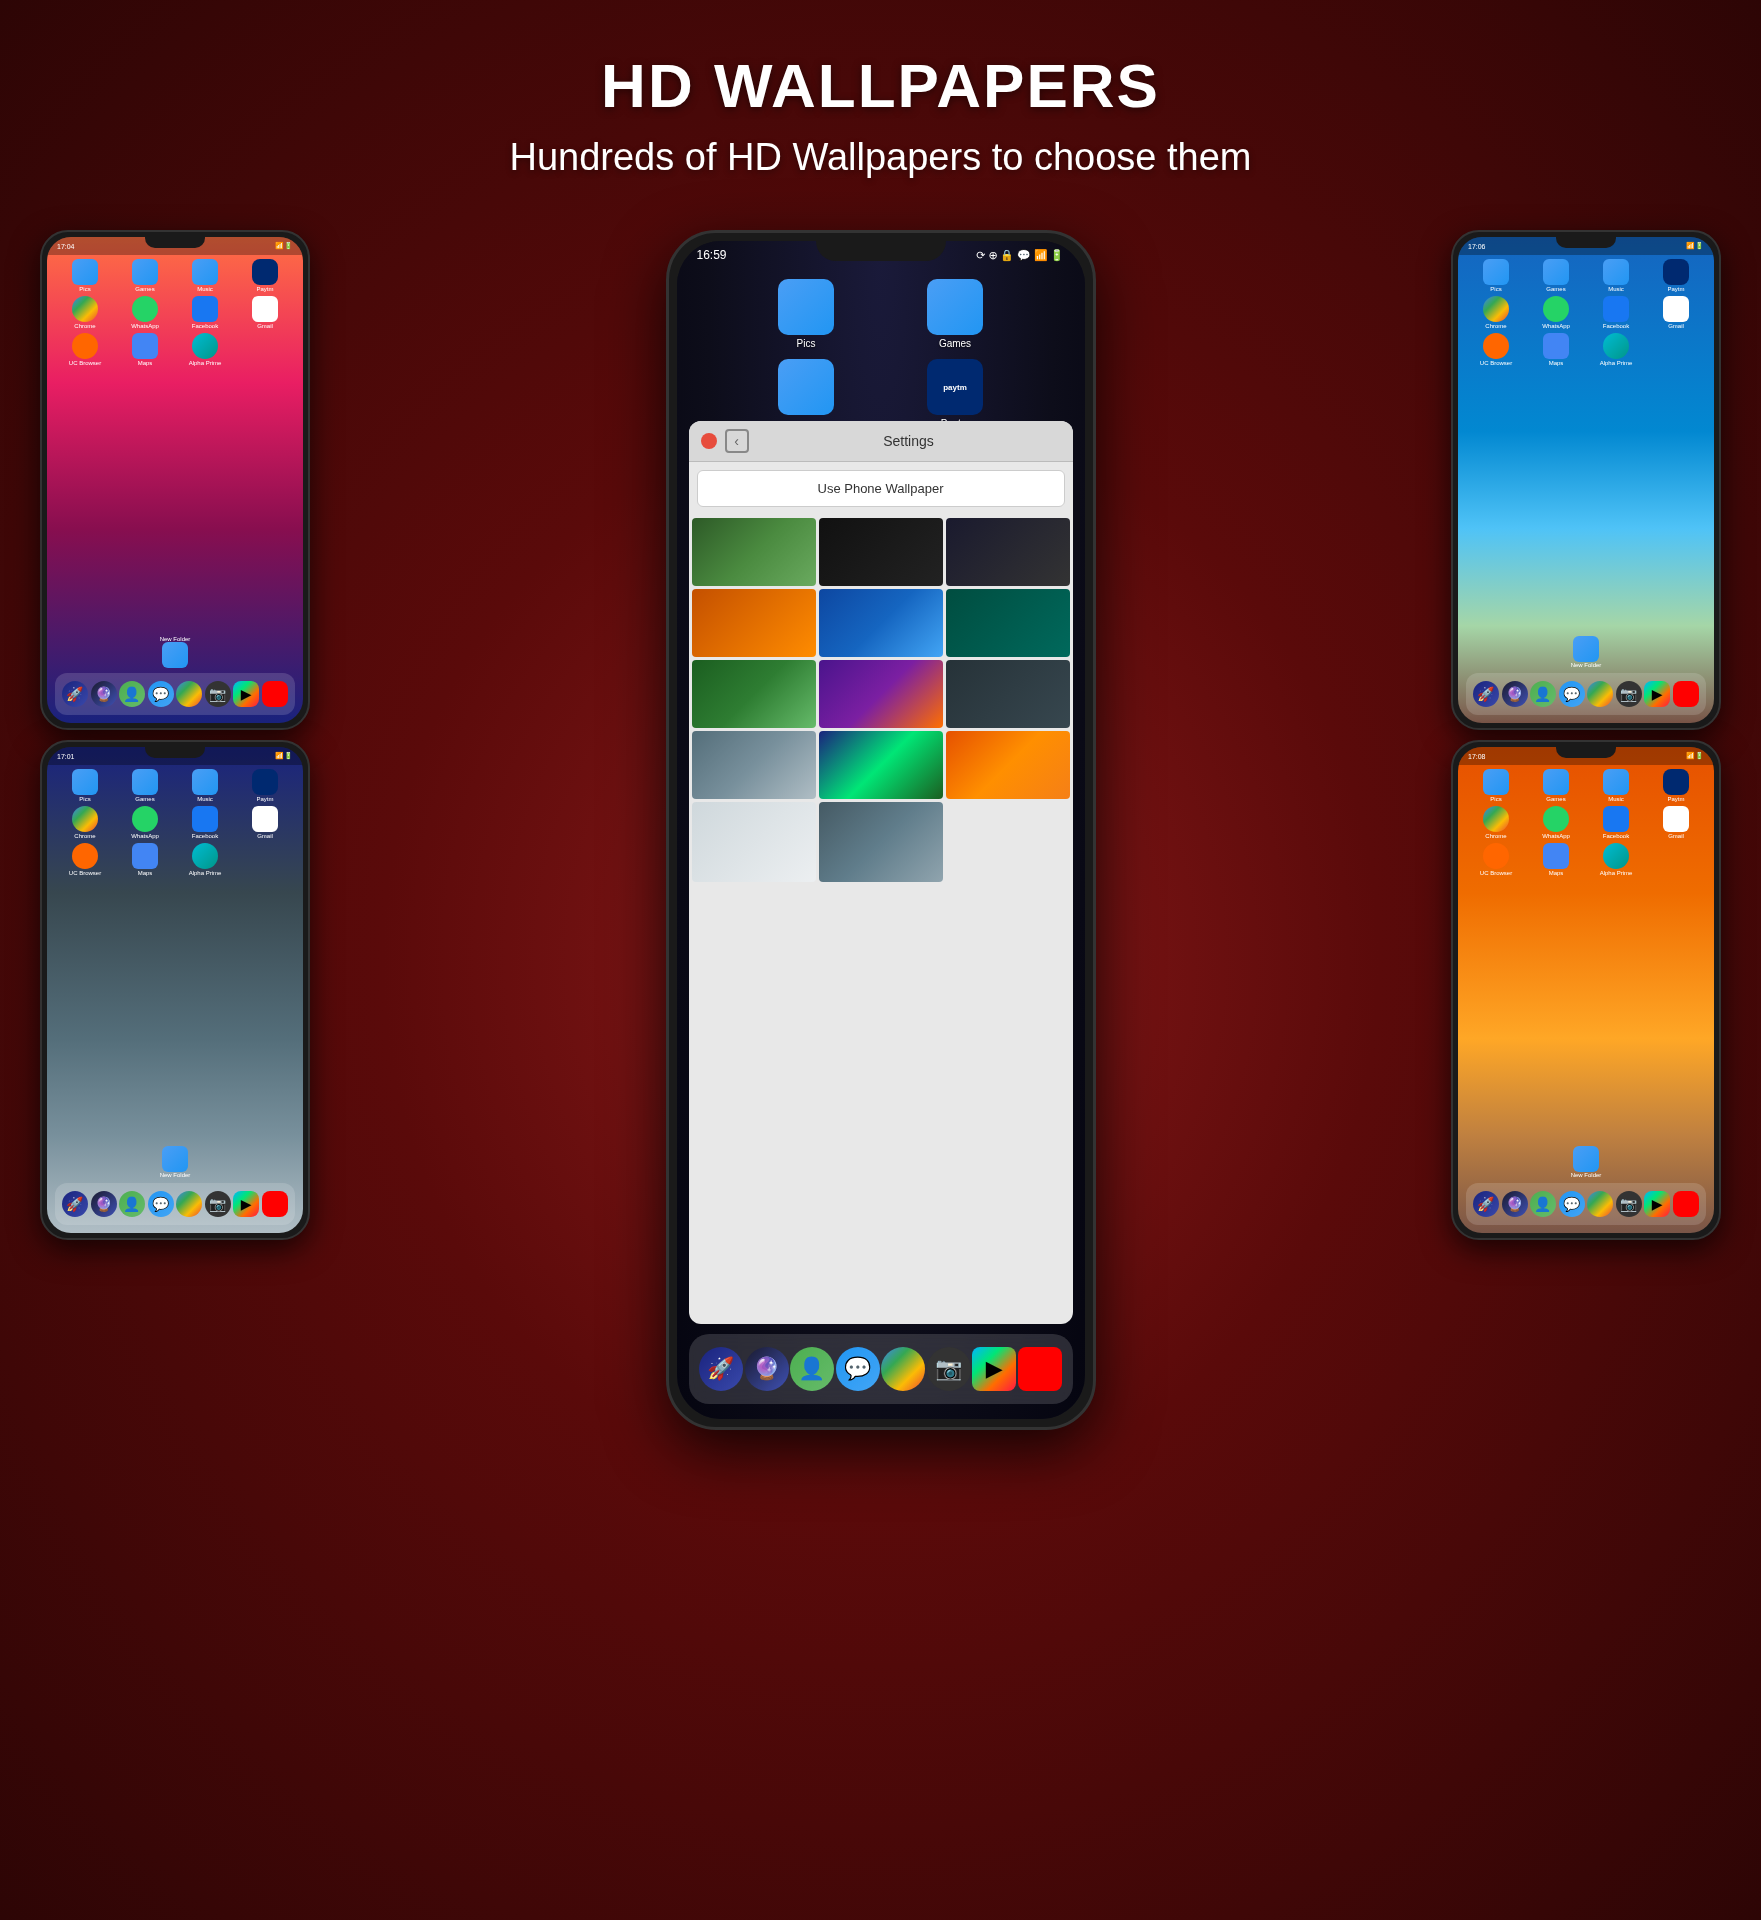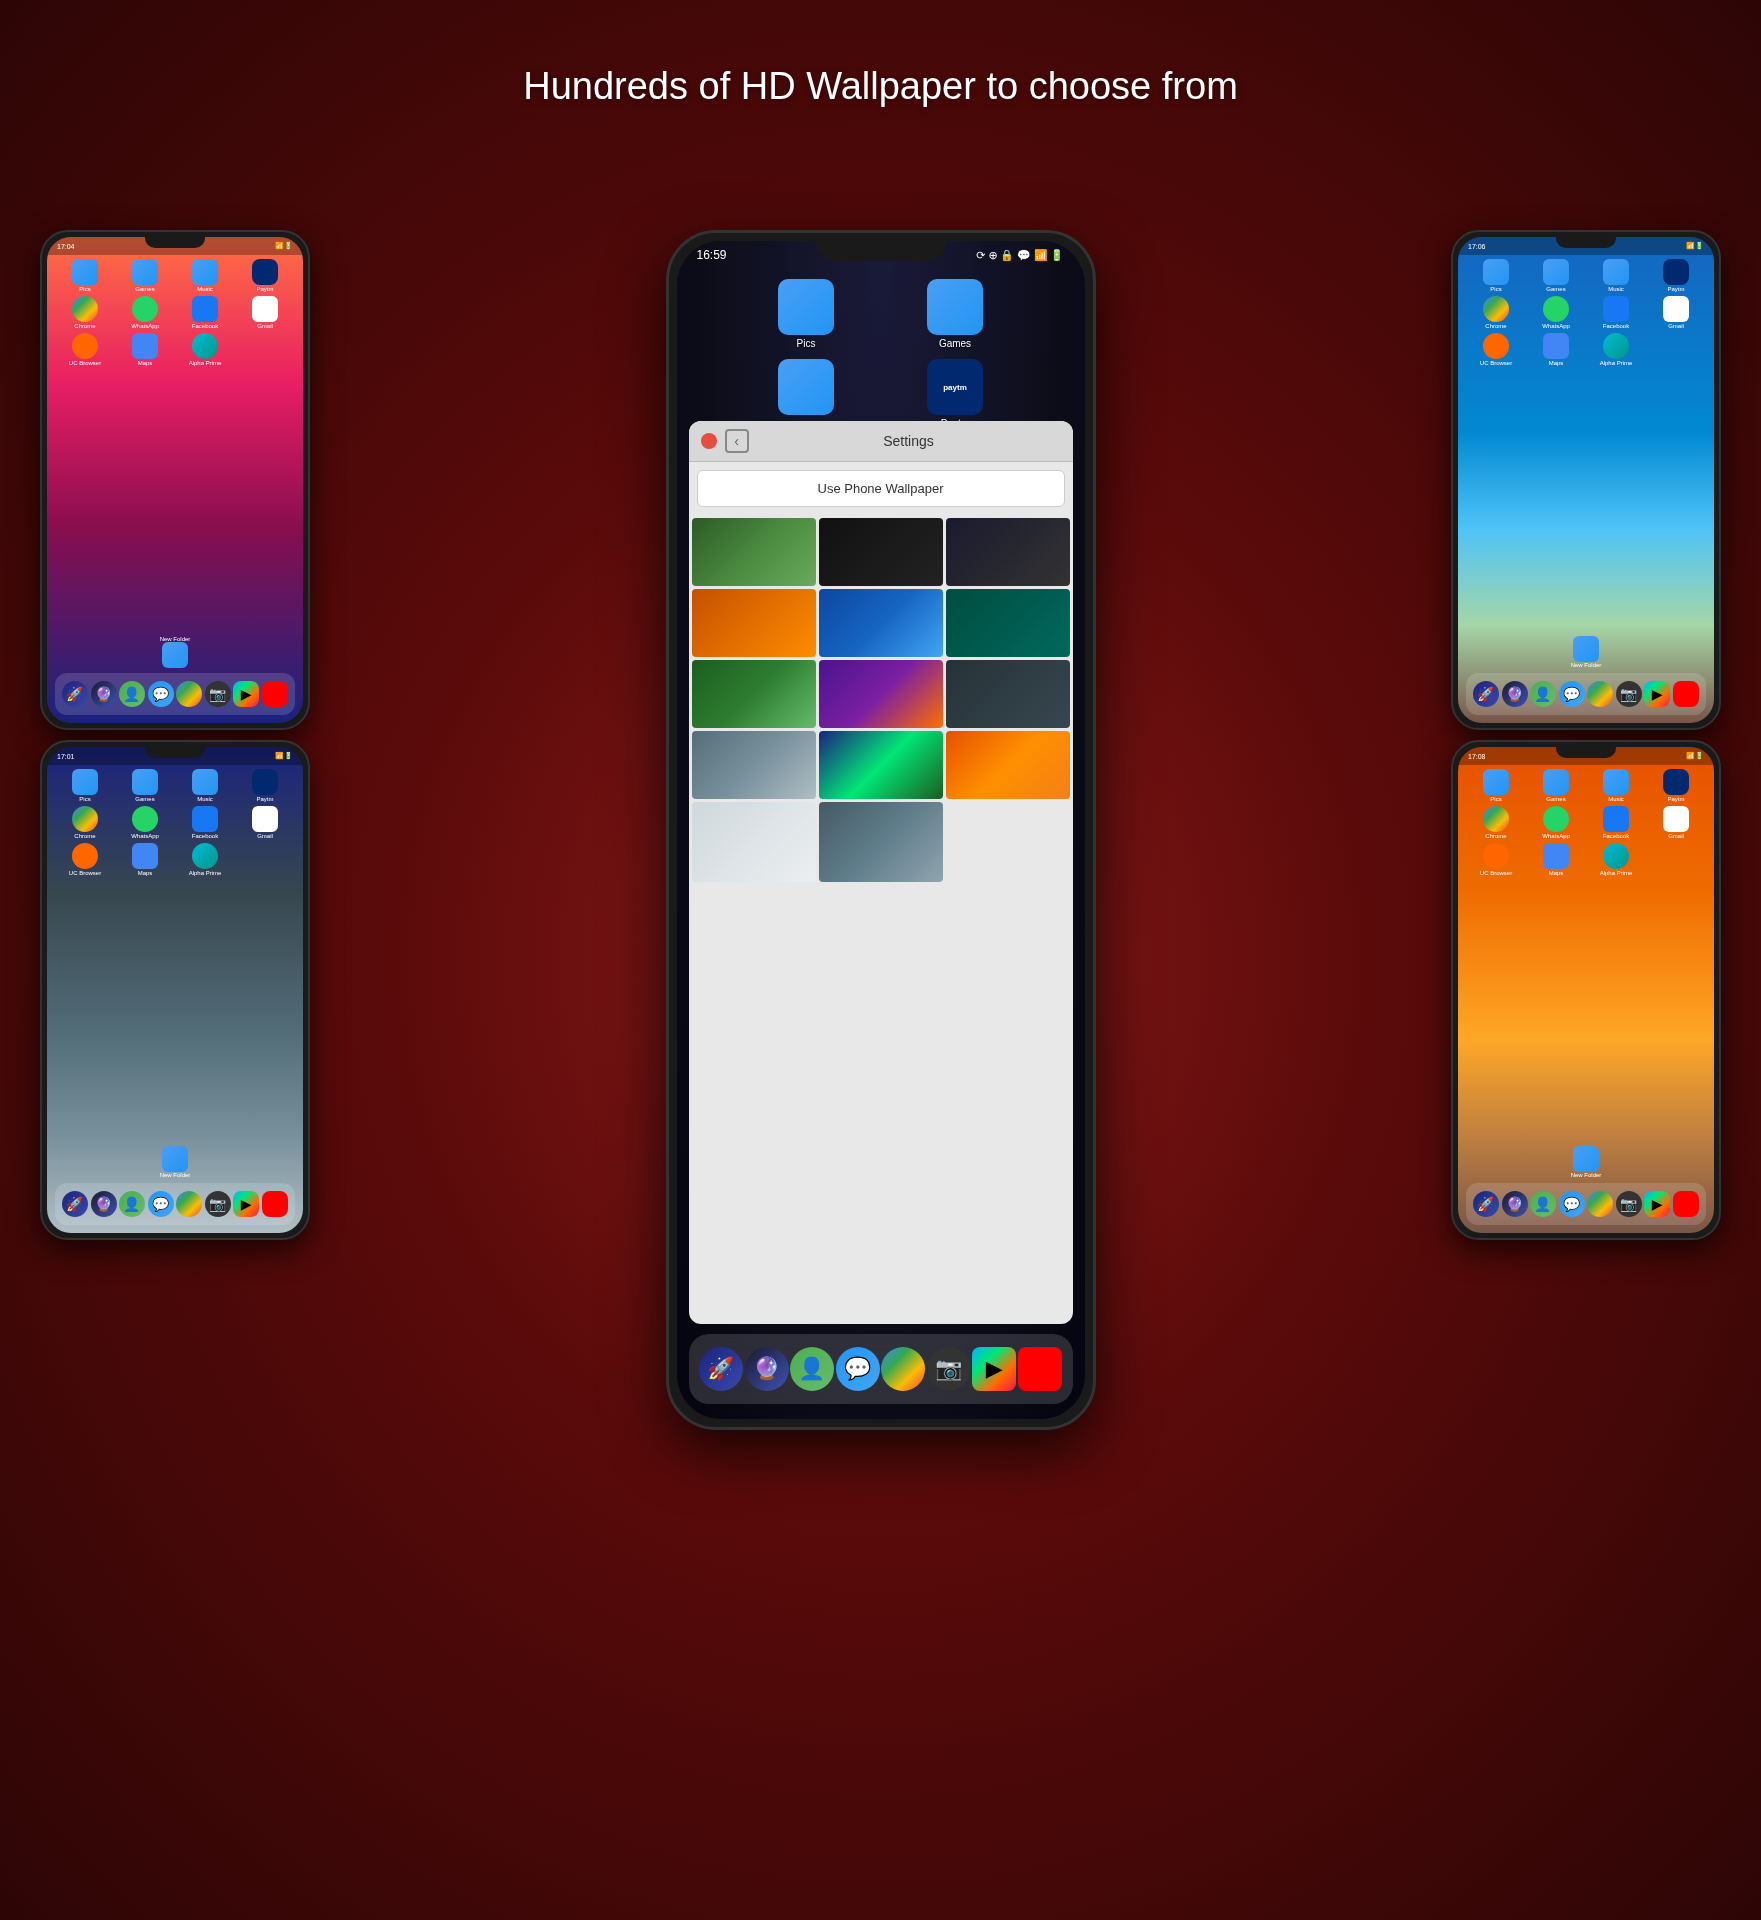--- a/index.html
+++ b/index.html
@@ -385,22 +385,23 @@
       justify-content: center;
       color: #fff;
       font-size: 8px;
       font-weight: bold;
     }
   </style>
 </head>
 <body>
 
 <div class="header">
+  <div class="header-title">HD WALLPAPERS</div>
   <div class="header-subtitle">
-    <span>Hundreds of HD Wallpaper to choose from</span><br>
+    <span>Hundreds of HD Wallpapers to choose them</span><br>
   </div>
 </div>
 
 <div class="phones-container">
 
   <div class="side-phone phone-top-left">
     <div class="side-phone-shell">
       <div class="side-phone-notch"></div>
       <div class="side-phone-screen bg-sunset-boat">
         <div class="sp-status-bar">

